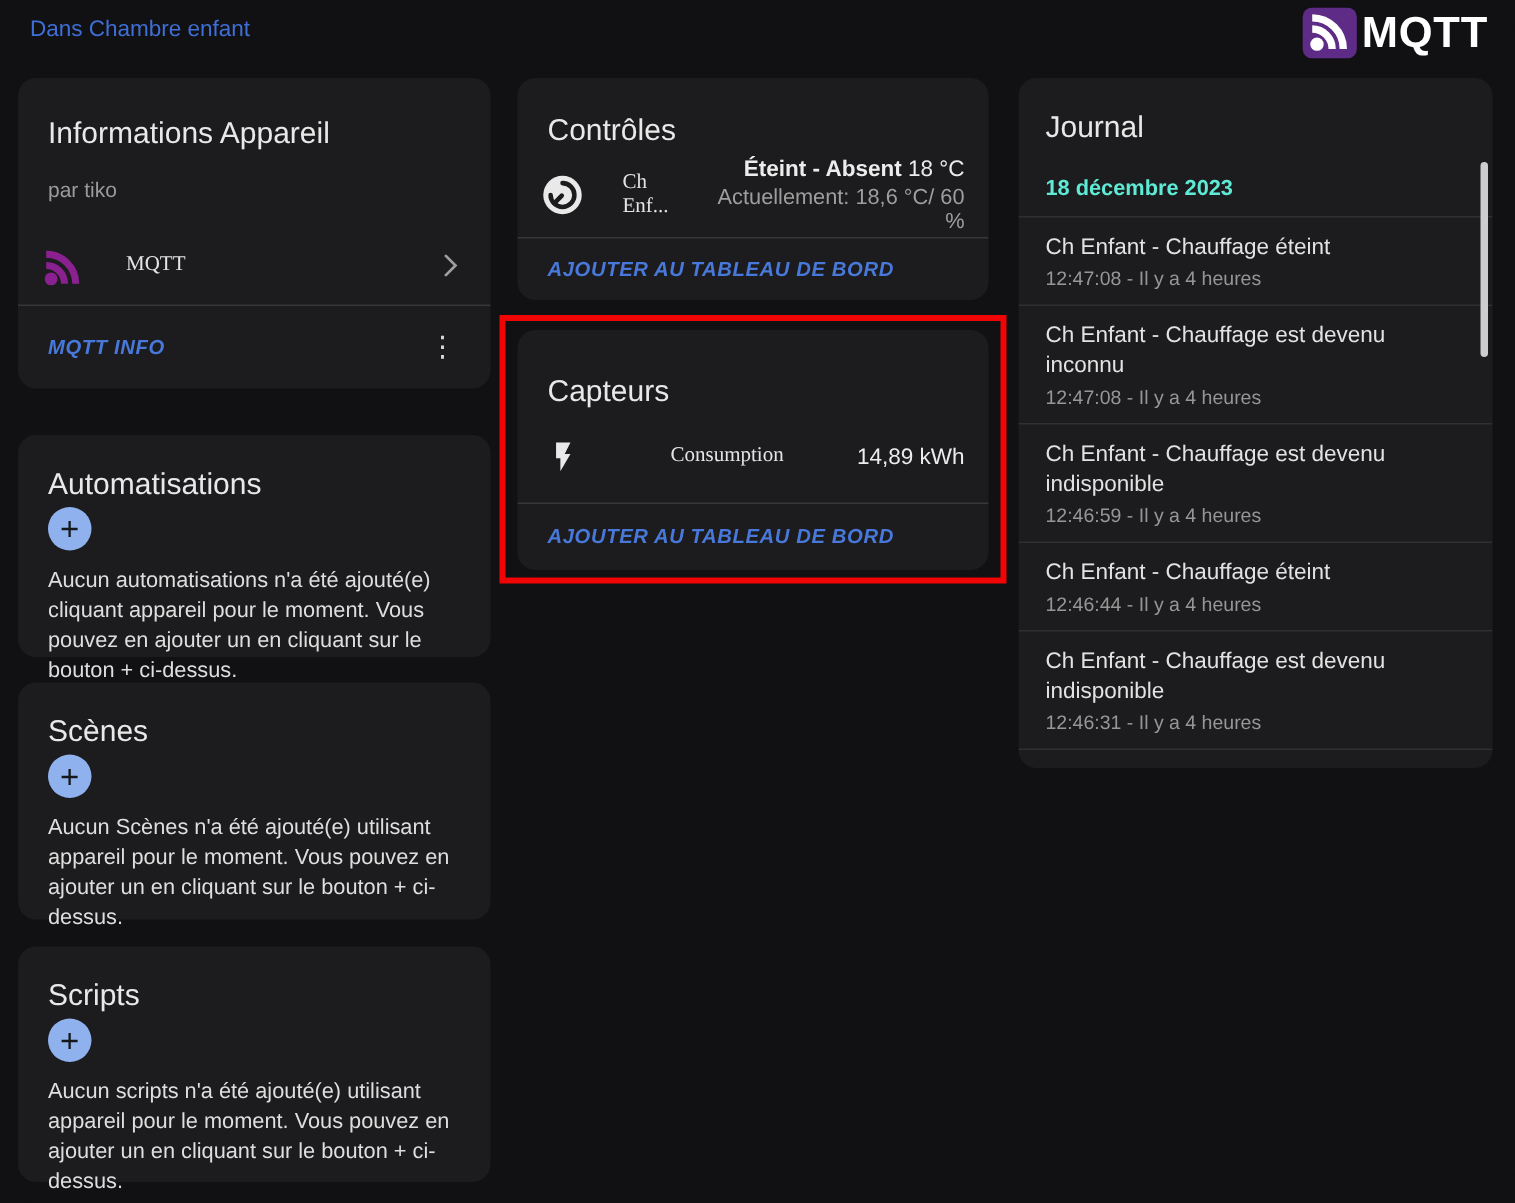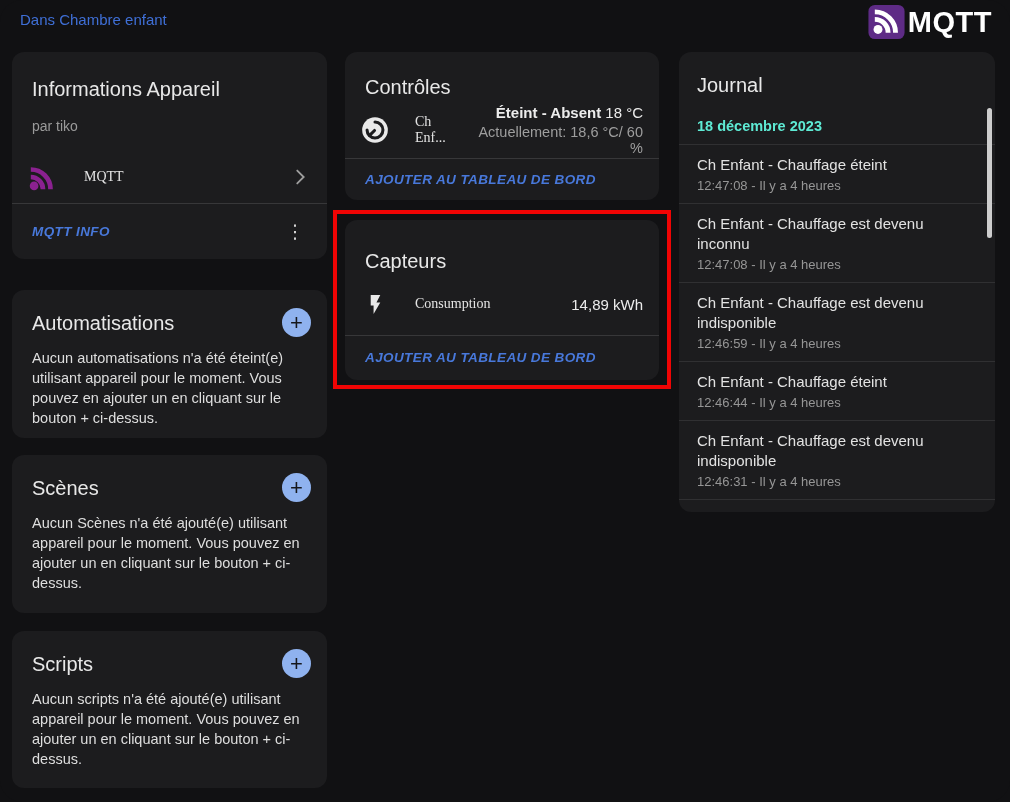--- a/index.html
+++ b/index.html
@@ -18,21 +18,21 @@
   .state-block{margin-left:auto;text-align:right;}
   .state-line1{font-size:15px;color:#ececec;}
   .state-line1 b{font-weight:bold;}
   .state-line2{font-size:14.5px;color:#9e9e9e;margin-top:3px;}
   .action-bar{position:absolute;left:0;right:0;bottom:0;display:flex;align-items:center;
               padding:0 12px 0 20px;justify-content:space-between;}
   .plus-btn{width:29px;height:29px;border-radius:50%;background:#8fb2ef;color:#16181d;
             display:flex;align-items:center;justify-content:center;font-size:22px;line-height:1;
             font-weight:400;cursor:pointer;flex:none;}
   .empty-card-header{display:flex;align-items:flex-start;justify-content:space-between;
-                     padding:18px 16px 0 20px;}
+                     padding:18px 16px 0 20px;flex-direction:column;}
   .empty-text{padding:0 20px;margin-top:10px;font-size:14.5px;line-height:20px;color:#dedede;}
   .kebab{font-size:19px;color:#d8d8d8;width:40px;text-align:center;cursor:pointer;line-height:40px;}
   .journal-entry{padding:10px 18px 9px;border-top:1px solid rgba(255,255,255,.09);}
   .journal-entry .msg{font-size:15px;color:#e2e2e2;line-height:20px;}
   .journal-entry .time{font-size:13px;color:#969696;line-height:16px;margin-top:3px;}
   .journal-entry .time:empty{display:none;}
   .date-header{margin:16px 18px 0;font-size:14.5px;font-weight:bold;color:#5eead4;line-height:20px;
                padding-bottom:8px;}
   .scroll-thumb{position:absolute;right:3px;top:56px;width:5px;height:130px;background:#cdcdcd;border-radius:3px;}
   .annotation-rect{position:absolute;left:333px;top:210px;width:338px;height:179px;
@@ -82,21 +82,21 @@
       <span class="link-blue">MQTT INFO</span>
       <span class="kebab">⋮</span>
     </div>
   </div>
 
   <div class="card" style="left:12px;top:290px;width:315px;height:148px;">
     <div class="empty-card-header">
       <span class="card-title">Automatisations</span>
       <span class="plus-btn">+</span>
     </div>
-    <div class="empty-text">Aucun automatisations n'a été éteint(e) utilisant appareil pour le moment. Vous pouvez en ajouter un en cliquant sur le bouton + ci-dessus.</div>
+    <div class="empty-text">Aucun automatisations n'a été ajouté(e) cliquant appareil pour le moment. Vous pouvez en ajouter un en cliquant sur le bouton + ci-dessus.</div>
   </div>
 
   <div class="card" style="left:12px;top:455px;width:315px;height:158px;">
     <div class="empty-card-header">
       <span class="card-title">Scènes</span>
       <span class="plus-btn">+</span>
     </div>
     <div class="empty-text">Aucun Scènes n'a été ajouté(e) utilisant appareil pour le moment. Vous pouvez en ajouter un en cliquant sur le bouton + ci-dessus.</div>
   </div>
 
@@ -128,21 +128,21 @@
       </span>
     </div>
     <div class="divider" style="top:106px;"></div>
     <div class="action-bar" style="height:42px;">
       <span class="link-blue">AJOUTER AU TABLEAU DE BORD</span>
     </div>
   </div>
 
   <div class="card" style="left:345px;top:220px;width:314px;height:160px;">
     <div class="card-title" style="padding:26px 20px 0;">Capteurs</div>
-    <div class="row" style="top:60px;height:48px;">
+    <div class="row" style="top:60px;height:48px;gap:32px;">
       <span style="display:flex;width:28px;justify-content:center;">
         <svg viewBox="0 0 24 24" width="23" height="23">
           <path d="M7 2v11h3v9l7-12h-4l4-8z" fill="#e9e9e9"></path>
         </svg>
       </span>
       <span class="entity-name">Consumption</span>
       <span class="value-text">14,89 kWh</span>
     </div>
     <div class="divider" style="top:115px;"></div>
     <div class="action-bar" style="height:45px;">

